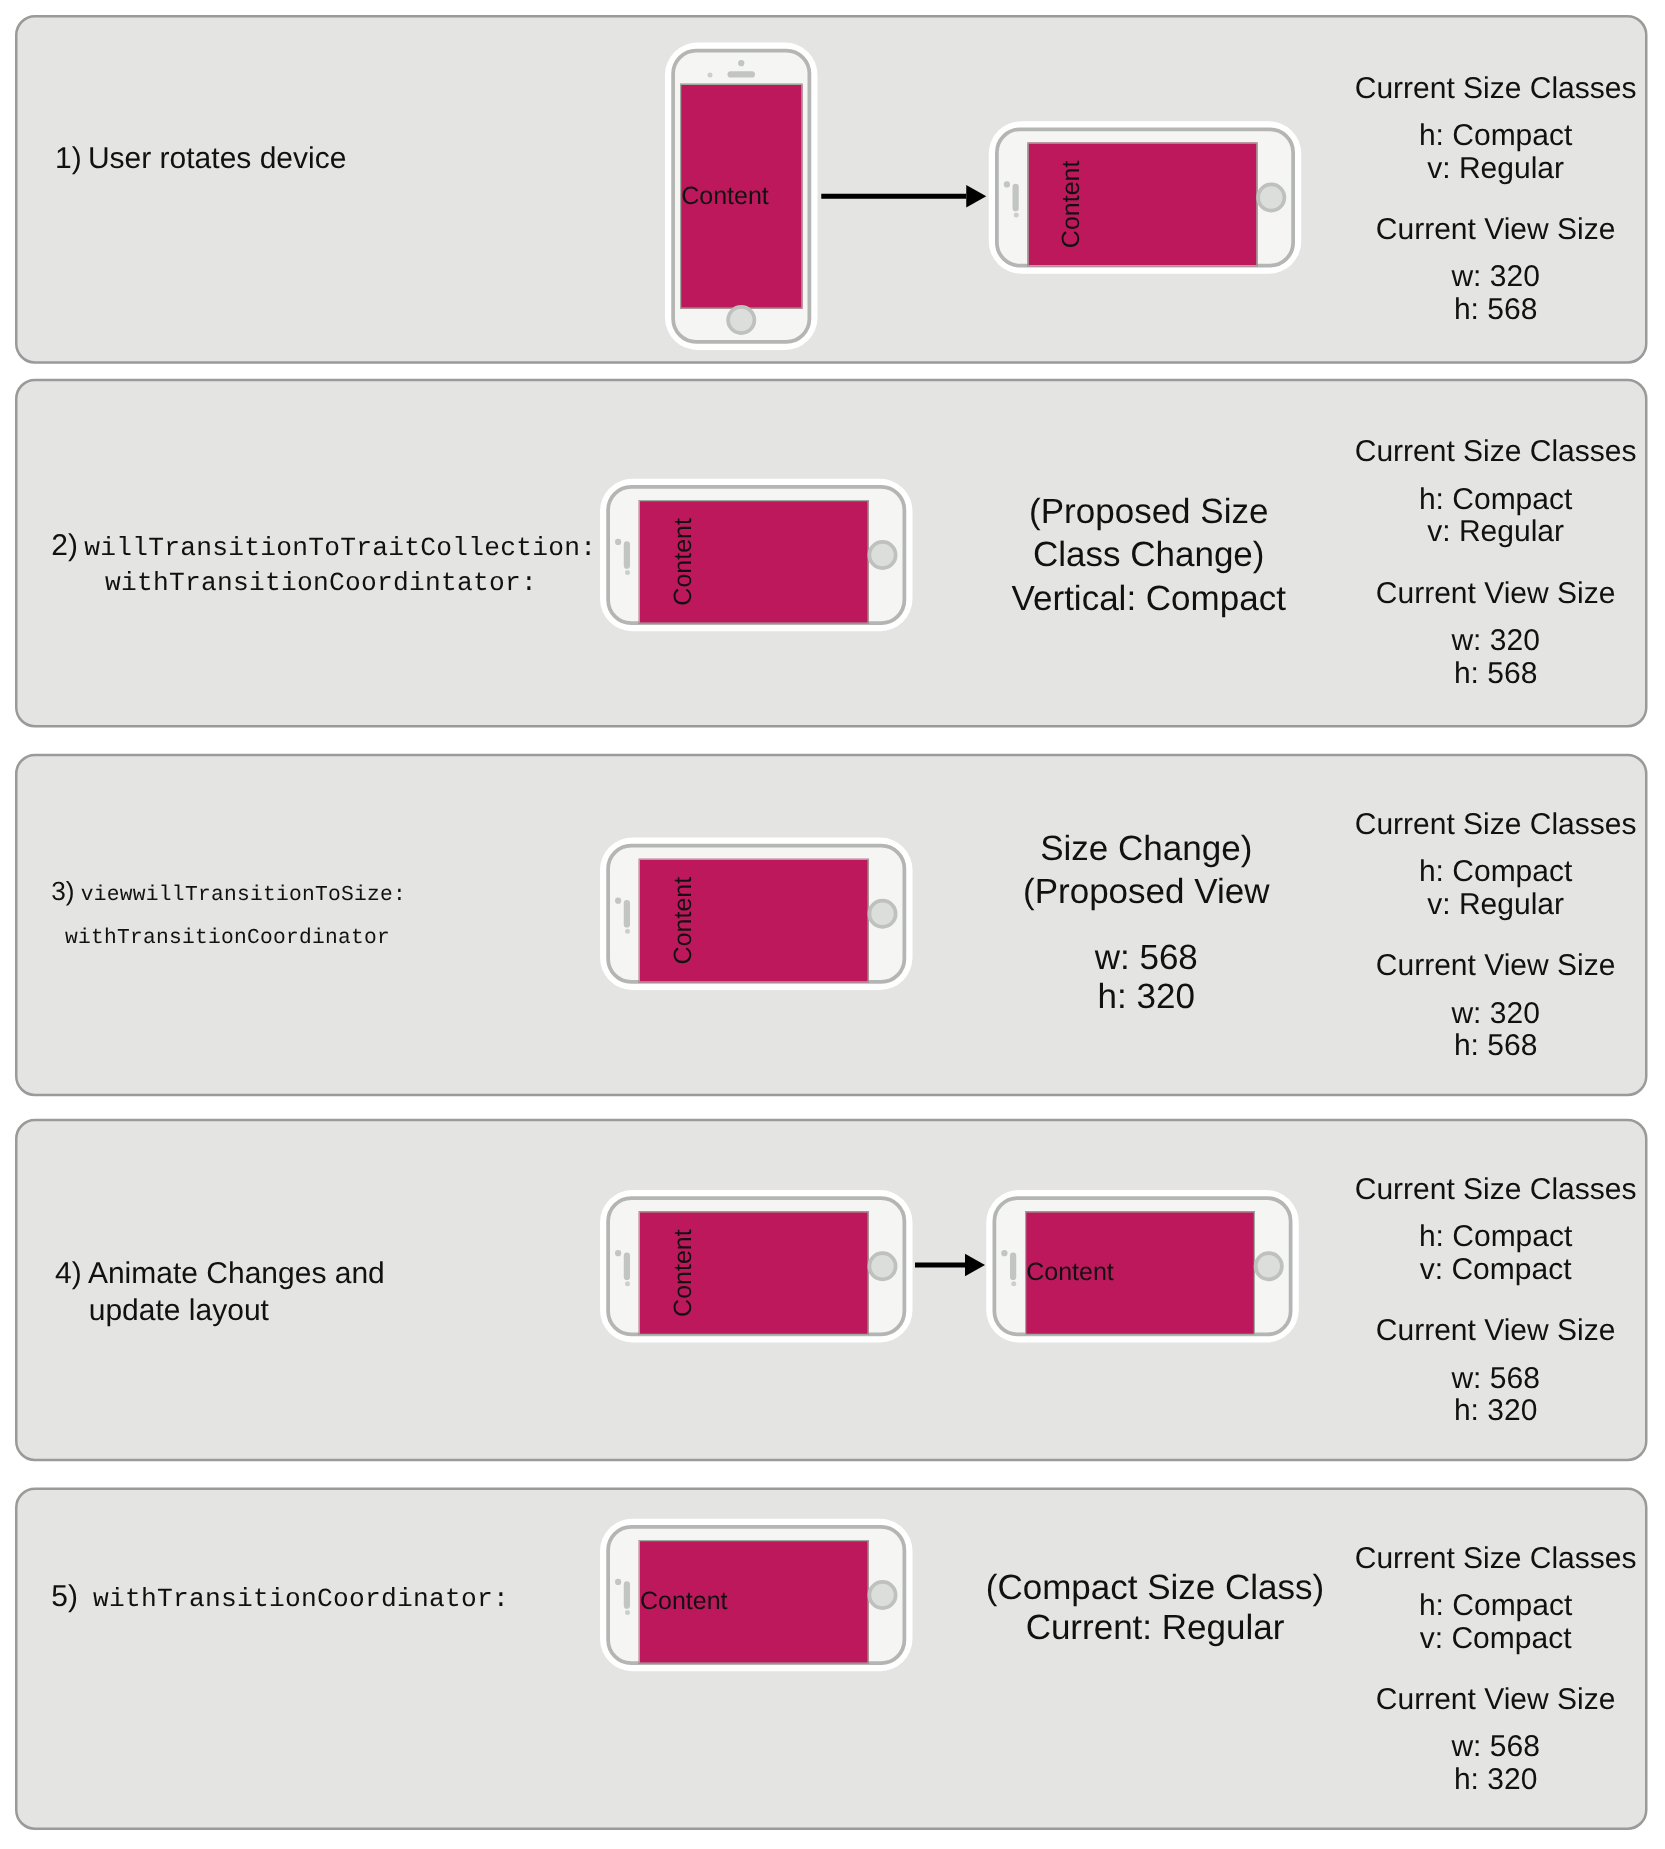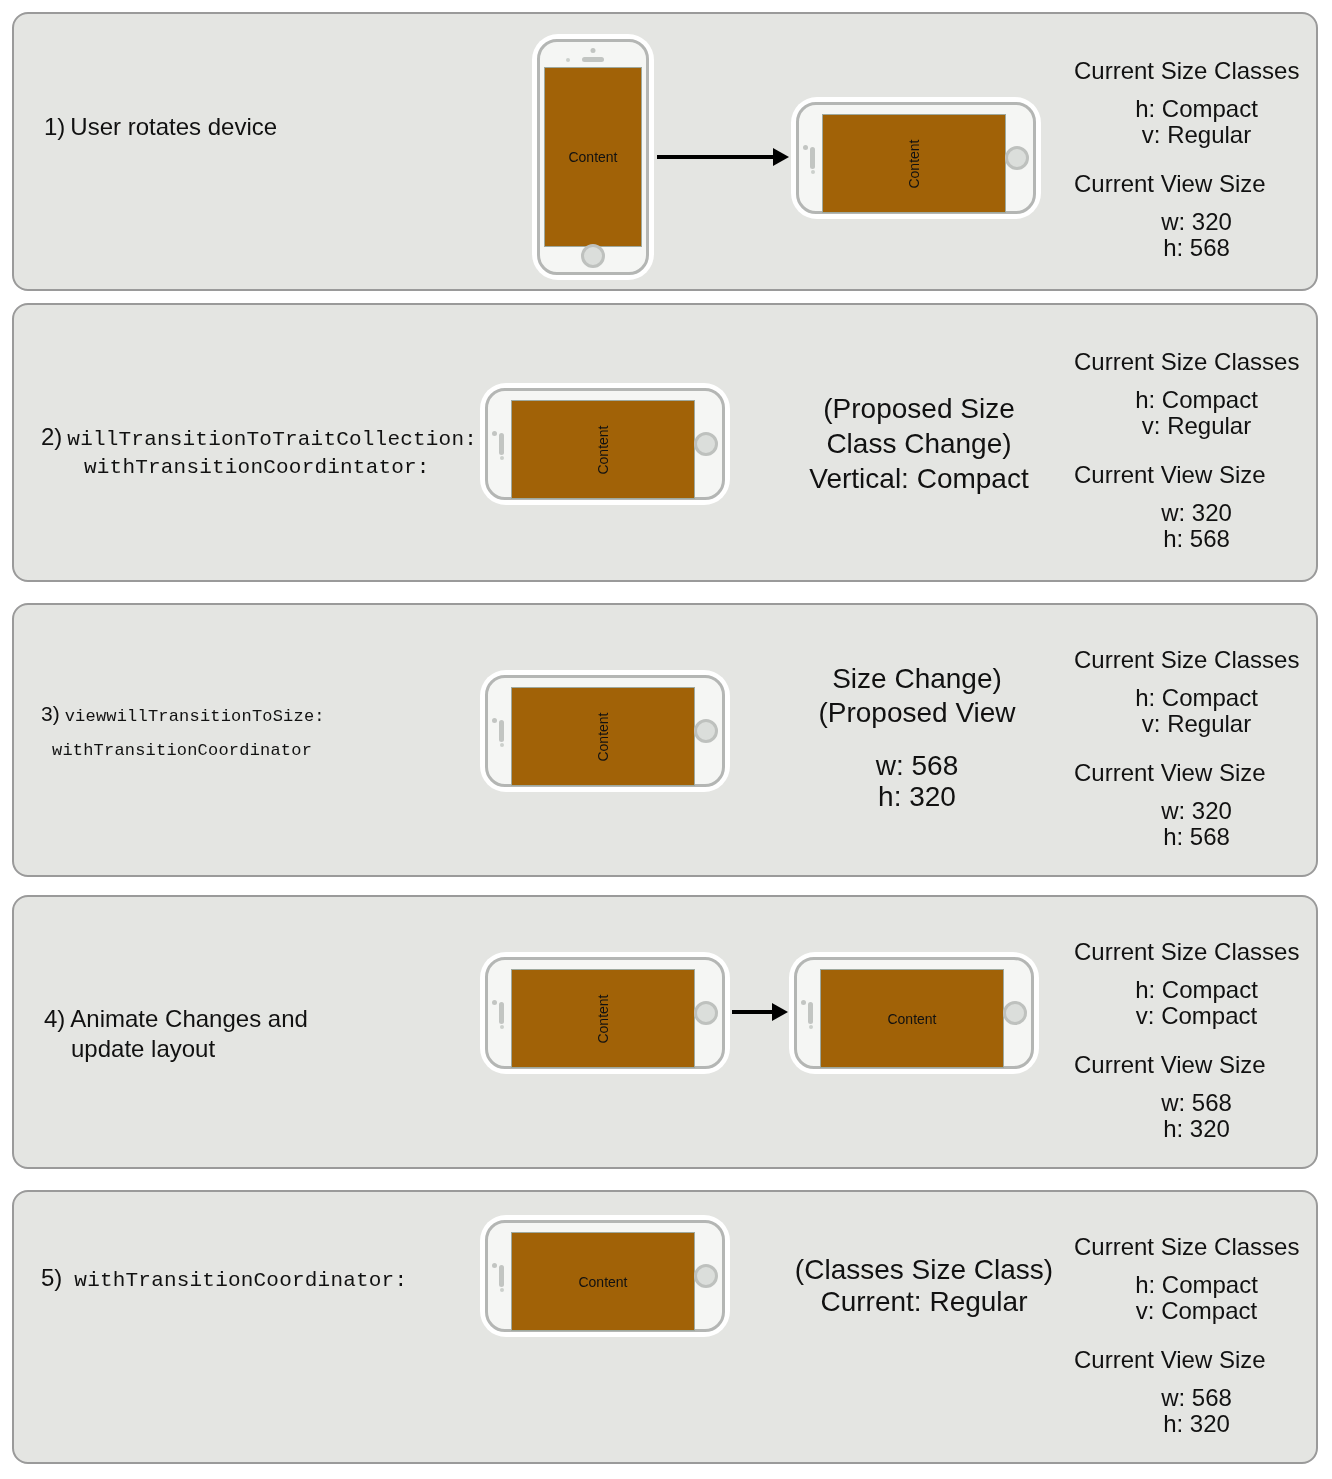--- a/index.html
+++ b/index.html
@@ -49,44 +49,44 @@
     text-align: center;
     font-size: 28px;
   }
 
   .info {
     position: absolute;
     left: 1060px;
     width: 245px;
     font-size: 24px;
   }
-  .info-heading { line-height: 26px; margin-bottom: 12px; }
+  .info-heading { line-height: 26px; margin-bottom: 12px; text-align: center; }
   .info-line { line-height: 26px; text-align: center; }
   .info-group + .info-group { margin-top: 23px; }
 
   
   .phone { position: absolute; background: #ffffff; border-radius: 26px; }
   .phone .frame {
     position: absolute;
     inset: 5px;
     border: 3px solid #b4b6b4;
     background: #f5f6f4;
     border-radius: 20px;
   }
   .portrait  { width: 122px; height: 246px; }
   .landscape { width: 250px; height: 122px; }
 
   .screen {
     position: absolute;
-    background: #a16207;
+    background: #be185d;
     border: 1px solid #9fa99e;
     display: flex;
     align-items: center;
-    justify-content: center;
-    font-size: 14px;
+    justify-content: flex-start;
+    font-size: 20px;
   }
   .portrait .screen  { left: 4px; right: 4px; top: 25px; height: 178px; }
   .landscape .screen { left: 23px; top: 9px; width: 182px; height: 97px; }
   .rot .screen span  { transform: rotate(-90deg); white-space: nowrap; }
 
   .cam, .sensor { position: absolute; border-radius: 50%; background: #c2c5c2; }
   .cam    { width: 5px; height: 5px; }
   .sensor { width: 4px; height: 4px; background: #ccd0cc; }
   .speaker { position: absolute; background: #c2c5c2; border-radius: 3px; }
 
@@ -315,21 +315,21 @@
       <div class="speaker"></div>
       <div class="sensor"></div>
       <div class="screen">
           <span>Content</span>
         </div>
       <div class="home"></div>
     </div>
   </div>
 
   <div class="annotation" style="left:760px; top:62px; line-height:32px">
-    <div>(Classes Size Class)</div>
+    <div>(Compact Size Class)</div>
     <div>Current: Regular</div>
   </div>
 
   <div class="info" style="top:42px">
     <div class="info-group">
       <div class="info-heading">Current Size Classes</div>
       <div class="info-line">h: Compact</div>
       <div class="info-line">v: Compact</div>
     </div>
     <div class="info-group">

